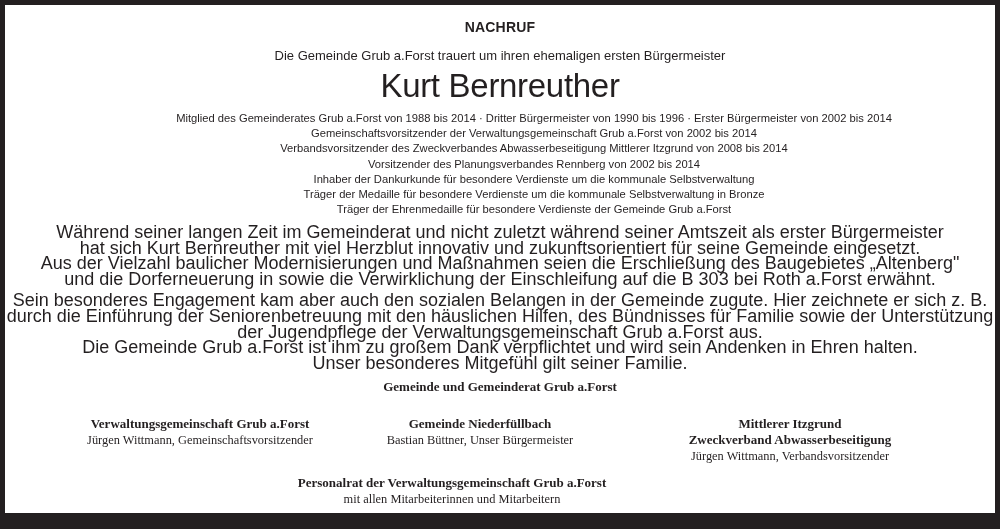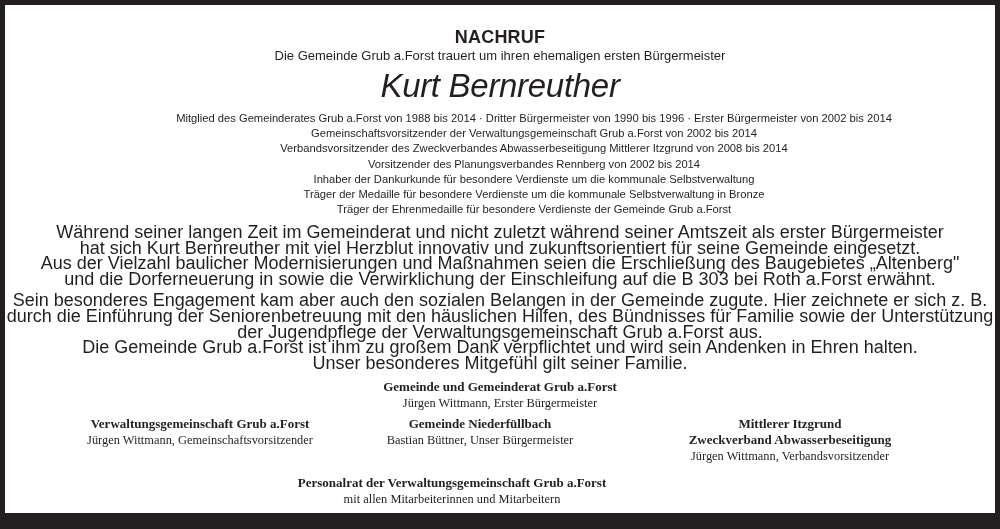--- a/index.html
+++ b/index.html
@@ -8,23 +8,23 @@
     background: #231f20;
     font-family: "Liberation Sans", "DejaVu Sans", sans-serif;
     color: #231f20;
   }
   .sheet {
     position: absolute; left: 5px; top: 5px;
     width: 990px; height: 508px;
     background: #ffffff;
   }
   .c { position: absolute; left: 0; width: 990px; text-align: center; white-space: nowrap; }
-  .heading { top: 14px; font-size: 18px; font-weight: bold; letter-spacing: 0.2px; margin-top: 8px; }
+  .heading { top: 14px; font-size: 14px; font-weight: bold; letter-spacing: 0.2px; }
   .intro { top: 43px; font-size: 13px; }
-  .name { top: 61px; font-size: 33px; font-weight: normal; letter-spacing: -0.3px; line-height: 40px; font-style: italic; }
+  .name { top: 61px; font-size: 33px; font-weight: normal; letter-spacing: -0.3px; line-height: 40px; }
   .roles { top: 106px; font-size: 11.2px; line-height: 15.2px; padding-left: 34px; }
   .roles div { height: 15.2px; }
   .body { top: 220px; font-size: 18px; line-height: 15.6px; }
   .body div { height: 15.6px; }
   .body .gap { height: 6px; }
   .sig { position: absolute; text-align: center; white-space: nowrap; font-size: 12.4px; line-height: 16px; font-family: Liberation Serif, serif; }
   .sig .org { font-weight: bold; font-size: 13px; }
   .sig-main { top: 374px; left: 0; width: 990px; }
   .sig-left { top: 411px; left: 50px; width: 290px; }
   .sig-mid { top: 411px; left: 360px; width: 230px; }
@@ -57,21 +57,20 @@
     <div class="gap"></div>
     <div>Sein besonderes Engagement kam aber auch den sozialen Belangen in der Gemeinde zugute. Hier zeichnete er sich z. B.</div>
     <div>durch die Einführung der Seniorenbetreuung mit den häuslichen Hilfen, des Bündnisses für Familie sowie der Unterstützung</div>
     <div>der Jugendpflege der Verwaltungsgemeinschaft Grub a.Forst aus.</div>
     <div>Die Gemeinde Grub a.Forst ist ihm zu großem Dank verpflichtet und wird sein Andenken in Ehren halten.</div>
     <div>Unser besonderes Mitgefühl gilt seiner Familie.</div>
   </div>
 
   <div class="sig sig-main">
     <div class="org">Gemeinde und Gemeinderat Grub a.Forst</div>
-    <div>Jürgen Wittmann, Erster Bürgermeister</div>
   </div>
   <div class="sig sig-left">
     <div class="org">Verwaltungsgemeinschaft Grub a.Forst</div>
     <div>Jürgen Wittmann, Gemeinschaftsvorsitzender</div>
   </div>
   <div class="sig sig-mid">
     <div class="org">Gemeinde Niederfüllbach</div>
     <div>Bastian Büttner, Unser Bürgermeister</div>
   </div>
   <div class="sig sig-right">

